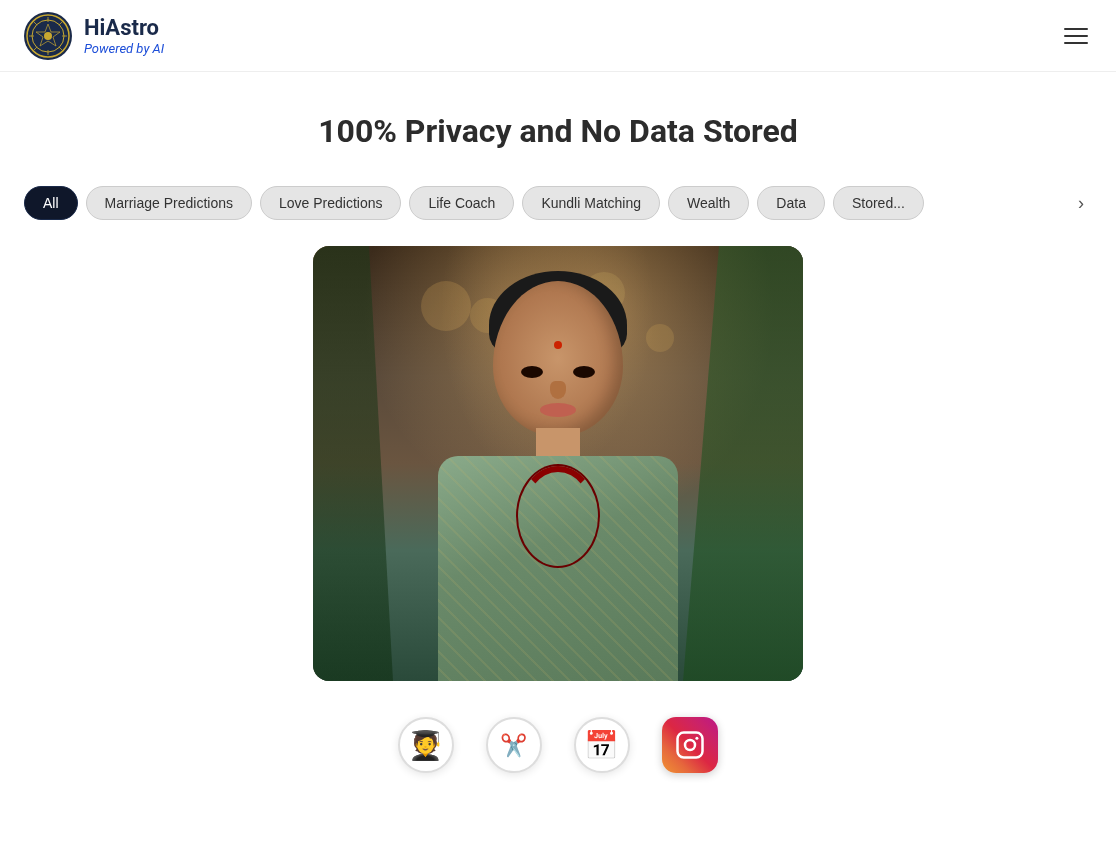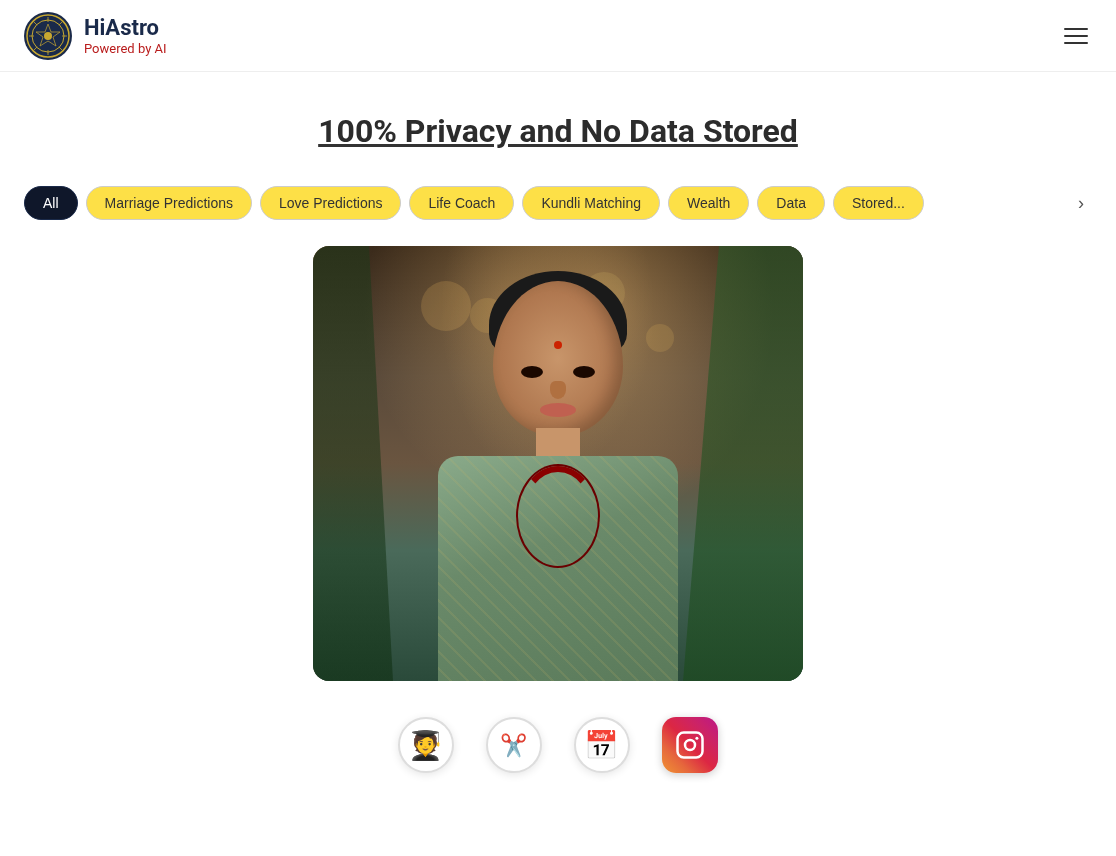--- a/index.html
+++ b/index.html
@@ -57,22 +57,23 @@
 
     .logo-title {
       font-size: 22px;
       font-weight: 700;
       color: #1a2a4a;
       line-height: 1.2;
     }
 
     .logo-subtitle {
       font-size: 13px;
-      color: #b91c1c;
+      color: #1d4ed8;
       line-height: 1.2;
+      font-style: italic;
     }
 
     .hamburger-btn {
       background: none;
       border: none;
       cursor: pointer;
       display: flex;
       flex-direction: column;
       gap: 5px;
       padding: 4px;
@@ -83,21 +84,20 @@
       width: 24px;
       height: 2px;
       background: #333;
       border-radius: 2px;
     }
 
     
     .hero {
       text-align: center;
       padding: 40px 30px 20px;
-      text-decoration: underline;
     }
 
     .hero-title {
       font-size: 32px;
       font-weight: 700;
       color: #2c2c2c;
     }
 
     
     .filter-tabs {
@@ -106,21 +106,21 @@
       gap: 8px;
       padding: 16px 24px;
       overflow: hidden;
       position: relative;
     }
 
     .tab-btn {
       padding: 8px 18px;
       border-radius: 20px;
       border: 1px solid #ccc;
-      background: #fde047;
+      background: #e5e5e5;
       font-size: 14px;
       font-weight: 500;
       color: #333;
       cursor: pointer;
       white-space: nowrap;
       transition: background 0.2s, color 0.2s;
       flex-shrink: 0;
     }
 
     .tab-btn.active {

